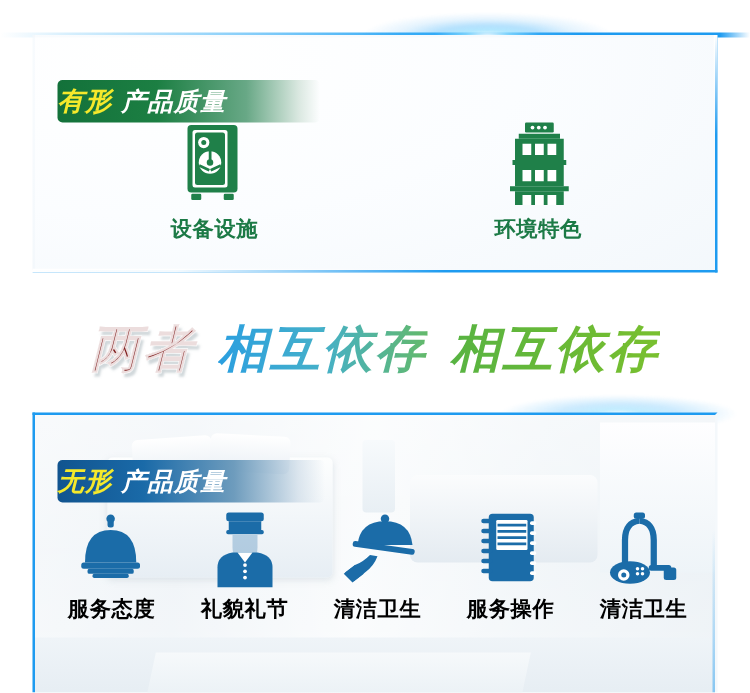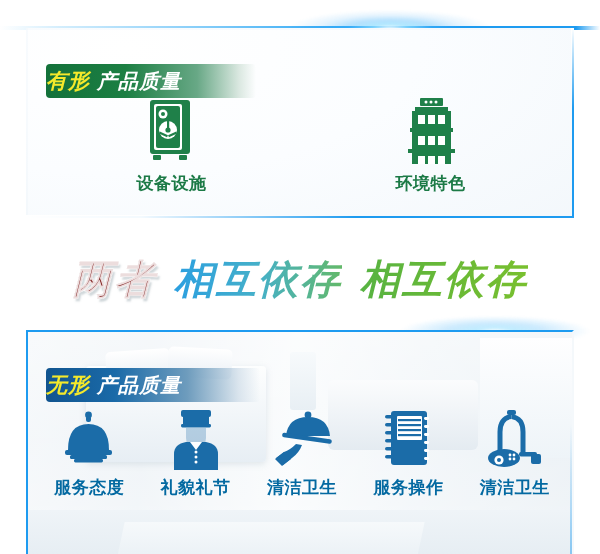--- a/index.html
+++ b/index.html
@@ -129,21 +129,21 @@
                background:linear-gradient(180deg,#f6f9fb,#e8eff4); transform:skewX(-12deg); }
 
   #pill-intangible{
     left:18px; top:18px; width:214px;
     background:linear-gradient(90deg,#11548f 0%,#1a6aa8 32%,#6e9cbd 66%,rgba(198,214,228,0.6) 90%,rgba(255,255,255,0) 100%);
   }
   #pill-intangible .pill-accent{ color:#f5e92b; font-style:italic; }
 
   #row-intangible{ left:8px; top:70px; width:532px; }
   #row-intangible .icon-art{ height:68px; }
-  #row-intangible .icon-label{ color:#0369a1; font-size:17px; }
+  #row-intangible .icon-label{ color:#000000; font-size:17px; }
 
   #card-intangible .fade-bottom-right{
     position:absolute; right:-2px; bottom:-2px; width:4px; height:150px;
     background:linear-gradient(0deg,rgba(30,155,240,0.55) 0%,rgba(255,255,255,0) 100%);
   }
   #beam-bottom-glow{
     position:absolute; left:400px; top:316px; width:190px; height:30px;
     background:radial-gradient(closest-side,
       rgba(255,255,255,0.9) 0%,
       rgba(150,225,255,0.6) 20%,

